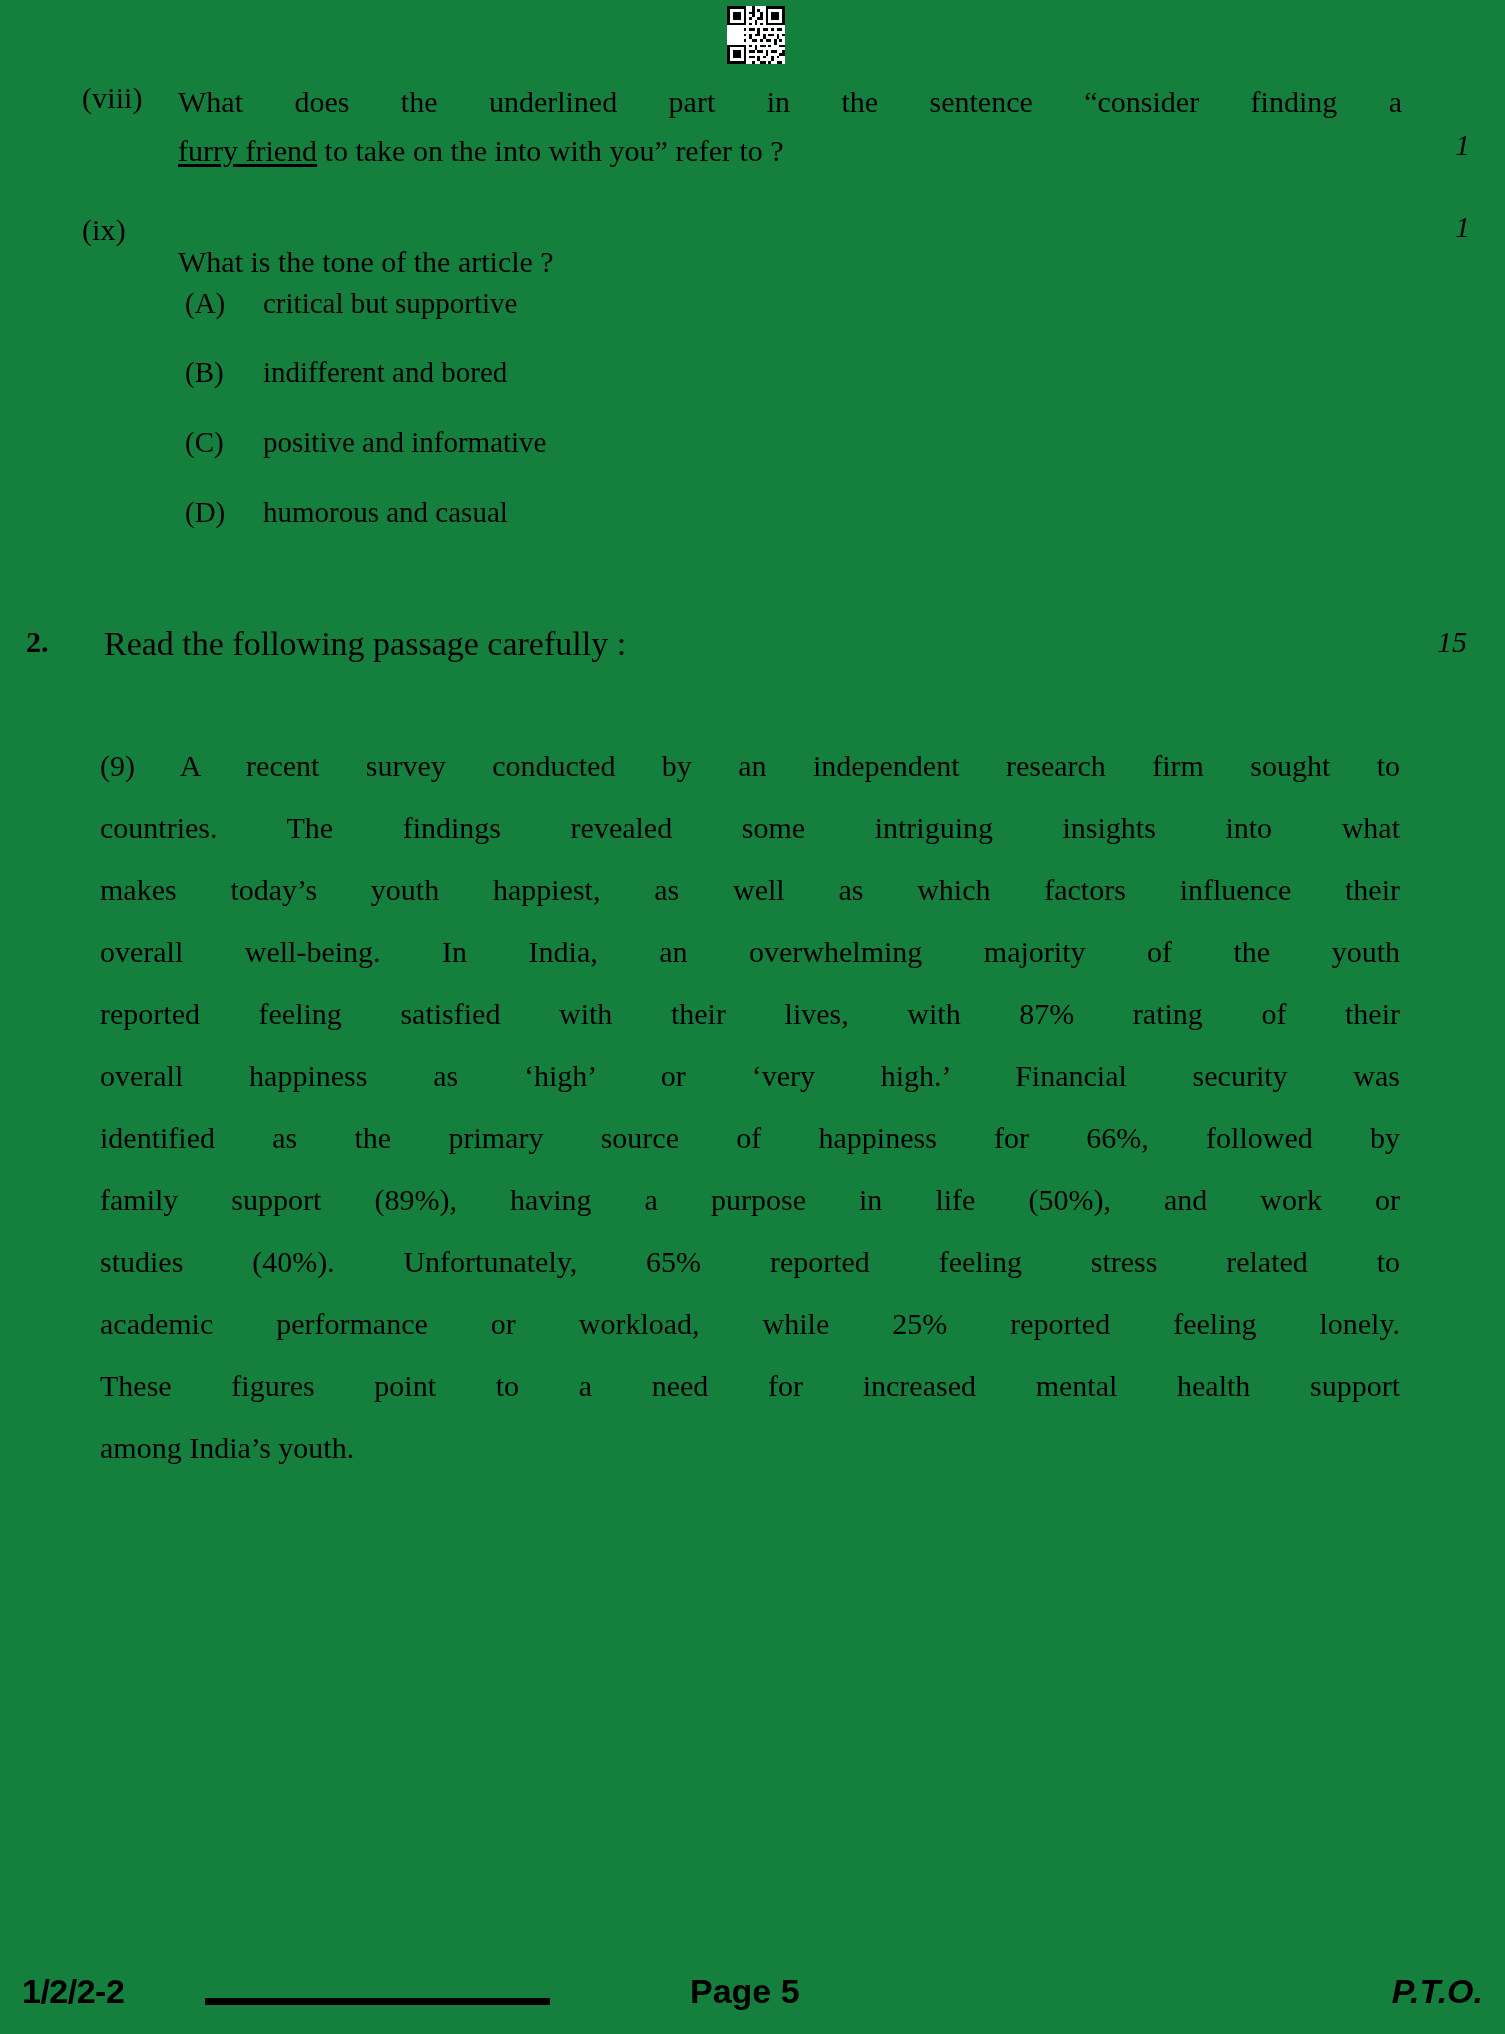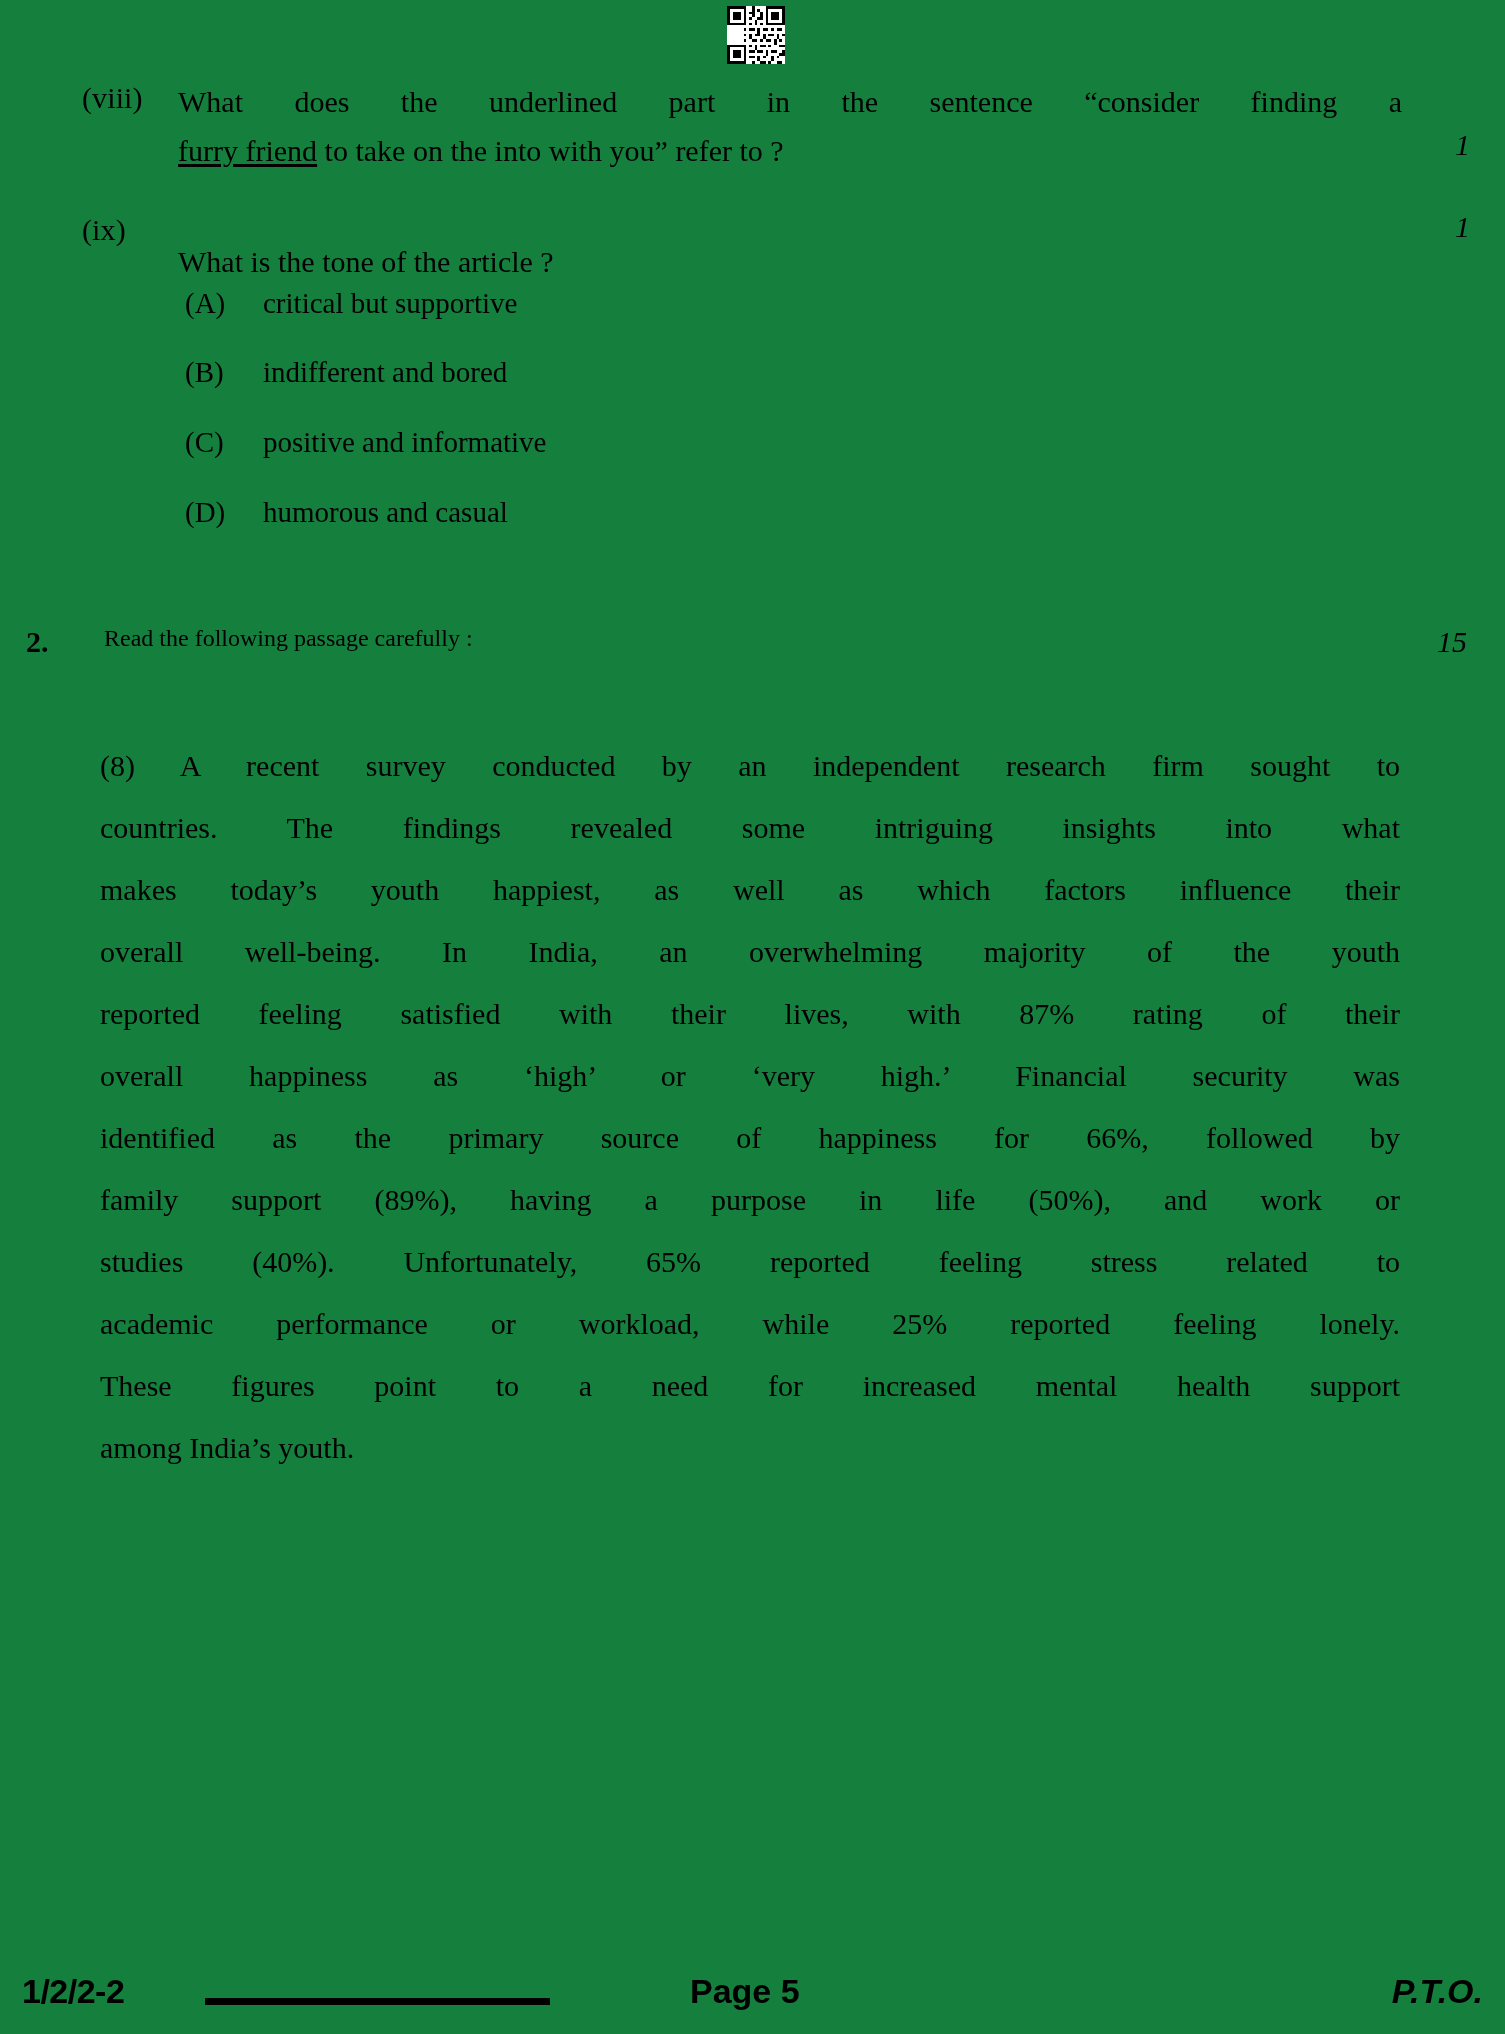--- a/index.html
+++ b/index.html
@@ -104,21 +104,21 @@
     width: 1380px;
   }
   #q2 .q2-num {
     flex: 0 0 auto;
     width: 78px;
     font-weight: bold;
     font-size: 30px;
   }
   #q2 .q2-text {
     flex: 1 1 auto;
-    font-size: 24px;
+    font-size: 34px;
   }
 
   
   .passage {
     position: absolute;
     left: 100px;
     top: 735px;
     width: 1300px;
     font-size: 30px;
     line-height: 62px;
@@ -306,21 +306,21 @@
   </div>
 
   <div class="q-row" id="q2">
     <div class="q2-num">2.</div>
     <div class="q2-text">Read the following passage carefully :</div>
   </div>
   <div class="mark" id="mark-2">15</div>
 
   <div class="passage">
     <div class="para">
-      <span class="pline">(8) A recent survey conducted by an independent research firm sought to</span>
+      <span class="pline">(9) A recent survey conducted by an independent research firm sought to</span>
       <span class="pline">countries. The findings revealed some intriguing insights into what</span>
       <span class="pline">makes today’s youth happiest, as well as which factors influence their</span>
       <span class="pline">overall well-being. In India, an overwhelming majority of the youth</span>
       <span class="pline">reported feeling satisfied with their lives, with 87% rating of their</span>
       <span class="pline">overall happiness as ‘high’ or ‘very high.’ Financial security was</span>
       <span class="pline">identified as the primary source of happiness for 66%, followed by</span>
       <span class="pline">family support (89%), having a purpose in life (50%), and work or</span>
       <span class="pline">studies (40%). Unfortunately, 65% reported feeling stress related to</span>
       <span class="pline">academic performance or workload, while 25% reported feeling lonely.</span>
       <span class="pline">These figures point to a need for increased mental health support</span>

